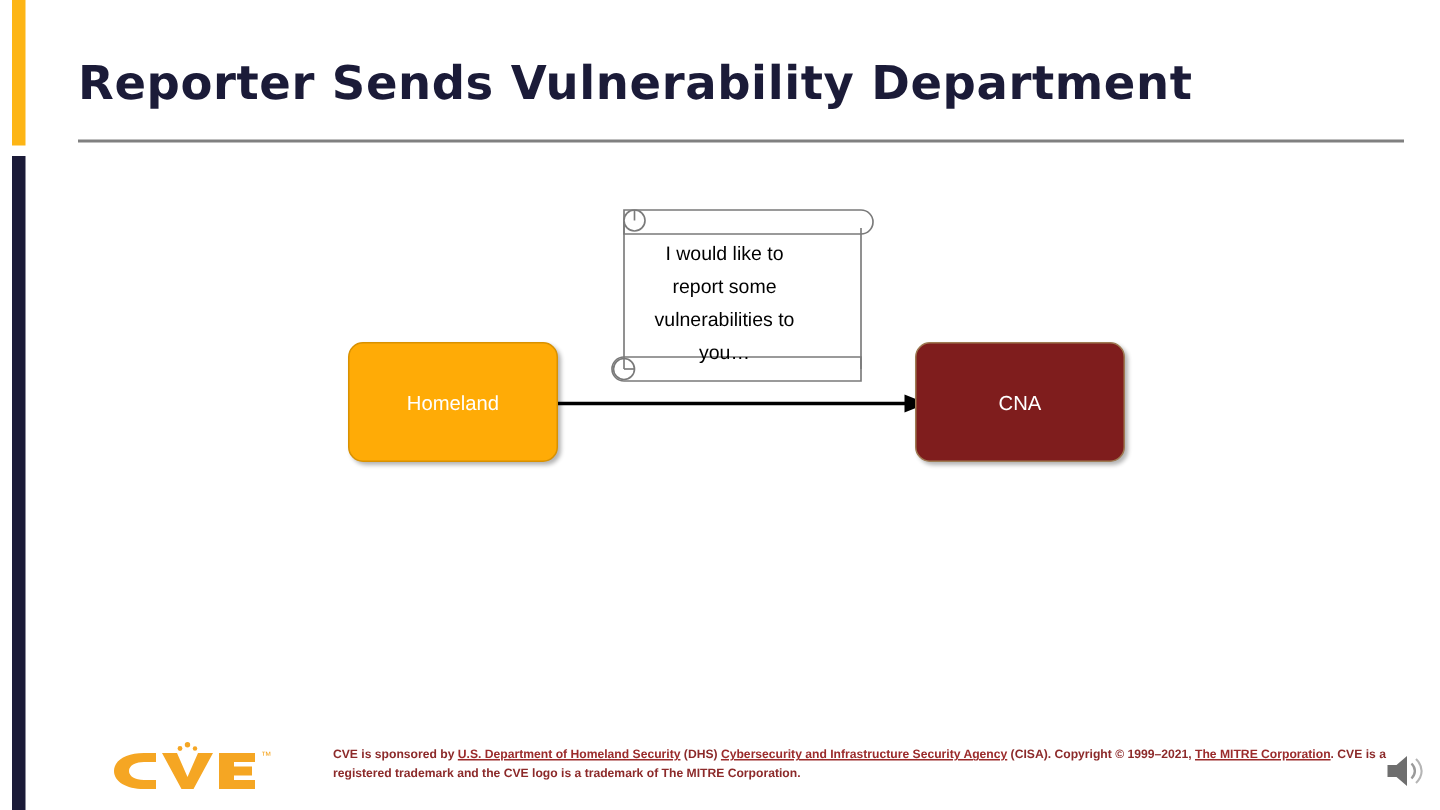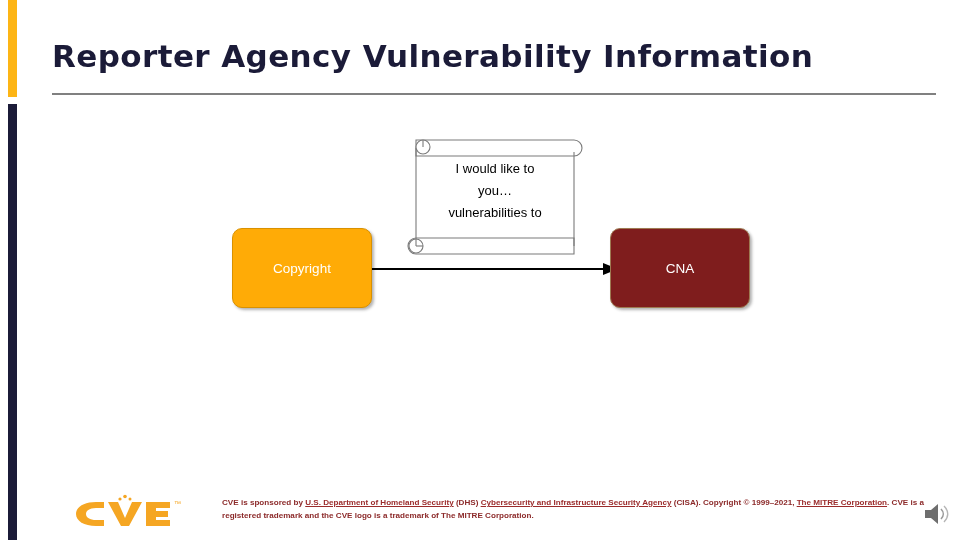--- a/index.html
+++ b/index.html
@@ -113,21 +113,21 @@
   }
   .scroll-svg {
     position: absolute;
     left: 0;
     top: 0;
     width: 182px;
     height: 130px;
   }
   .scroll-text {
     position: absolute;
-    left: 14px;
+    left: 2px;
     top: 26px;
     width: 154px;
     text-align: center;
     font-size: 13px;
     line-height: 22px;
     color: #000000;
     font-family: "Liberation Sans", sans-serif;
   }
 
   
@@ -164,32 +164,32 @@
     width: 30px;
     height: 28px;
   }
 </style>
 </head>
 <body>
 
 <div class="edge-bar-top"></div>
 <div class="edge-bar-bottom"></div>
 
-<div class="slide-title">Reporter Agency Vulnerability Information</div>
+<div class="slide-title">Reporter Sends Vulnerability Department</div>
 <div class="title-rule"></div>
 
 <div class="diagram">
 
   <svg class="arrow-svg" viewBox="0 0 252 22" xmlns="http://www.w3.org/2000/svg">
     <line x1="0" y1="11" x2="240" y2="11" stroke="#000000" stroke-width="2.2"></line>
     <polygon points="252,11 237,5 237,17" fill="#000000"></polygon>
   </svg>
 
   <div class="node-box node-reporter">
-    <span>Copyright</span>
+    <span>Homeland</span>
   </div>
 
   <div class="node-box node-cna">
     <span>CNA</span>
   </div>
 
   <div class="scroll-callout">
     <svg class="scroll-svg" viewBox="0 0 182 130" xmlns="http://www.w3.org/2000/svg">
 
       <path d="M12,8 L170,8 L170,24 L170,108 L12,108 L12,24 Z" fill="#ffffff" stroke="none"></path>
@@ -204,22 +204,23 @@
 
       <ellipse cx="19" cy="15" rx="7" ry="7" fill="#ffffff" stroke="#7A7A7A" stroke-width="1.1"></ellipse>
       <line x1="19" y1="8" x2="19" y2="15" stroke="#7A7A7A" stroke-width="1.1"></line>
 
       <ellipse cx="12" cy="114" rx="7" ry="7" fill="#ffffff" stroke="#7A7A7A" stroke-width="1.1"></ellipse>
       <line x1="12" y1="114" x2="19" y2="114" stroke="#7A7A7A" stroke-width="1.1"></line>
       <line x1="12" y1="107" x2="12" y2="114" stroke="#7A7A7A" stroke-width="1.1"></line>
     </svg>
     <div class="scroll-text">
       <div>I would like to</div>
+      <div>report some</div>
+      <div>vulnerabilities to</div>
       <div>you…</div>
-      <div>vulnerabilities to</div>
     </div>
   </div>
 </div>
 
 <svg class="cve-logo" viewBox="0 0 124 40" xmlns="http://www.w3.org/2000/svg">
   <g fill="#F5A623">
 
     <path d="M30,10 C18,10 10,15 10,22 C10,29 18,34 30,34 L38,34 L38,28 L30,28 C24,28 20,25.5 20,22 C20,18.5 24,16 30,16 L38,16 L38,10 Z"></path>
 
     <path d="M42,10 L52,10 L59,26 L66,10 L76,10 L63,34 L55,34 Z"></path>

